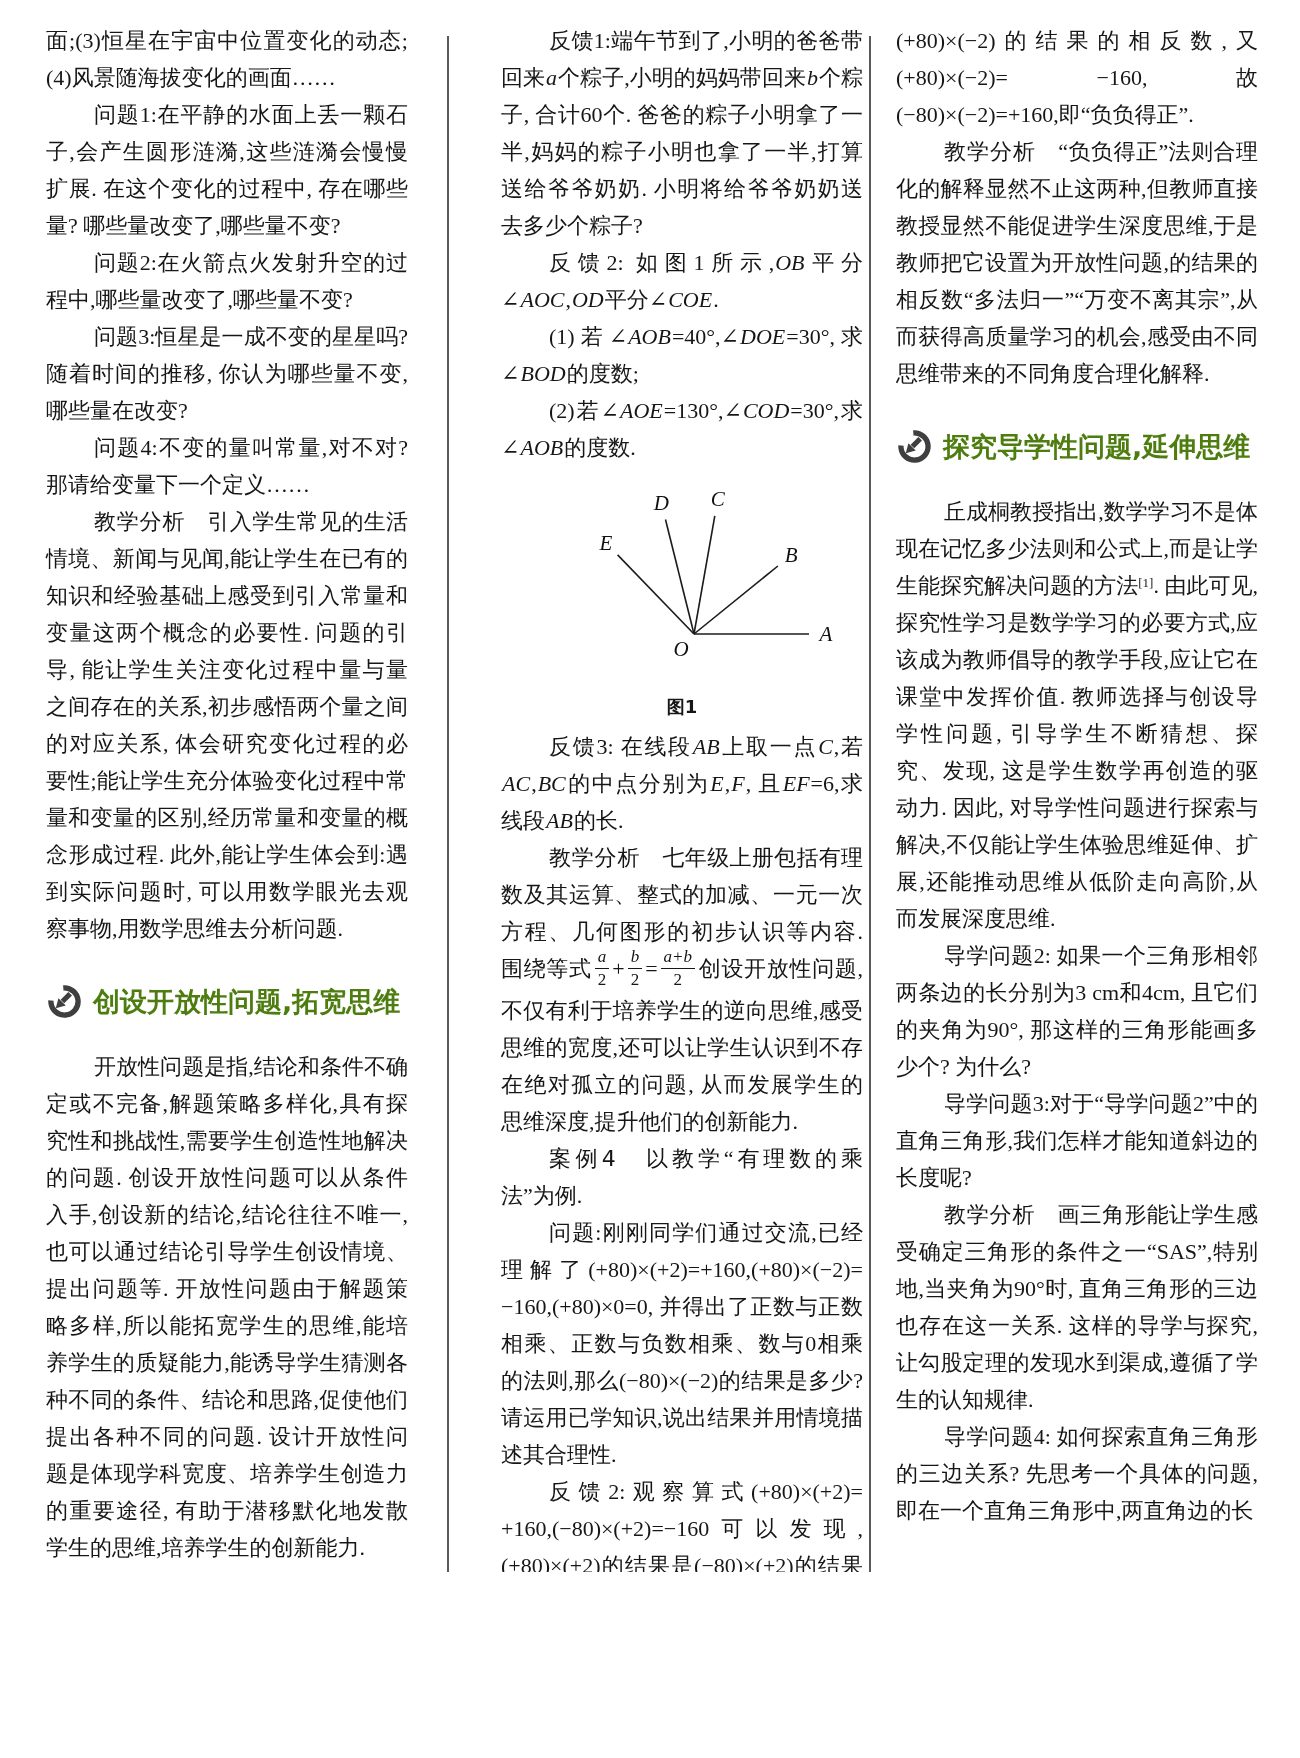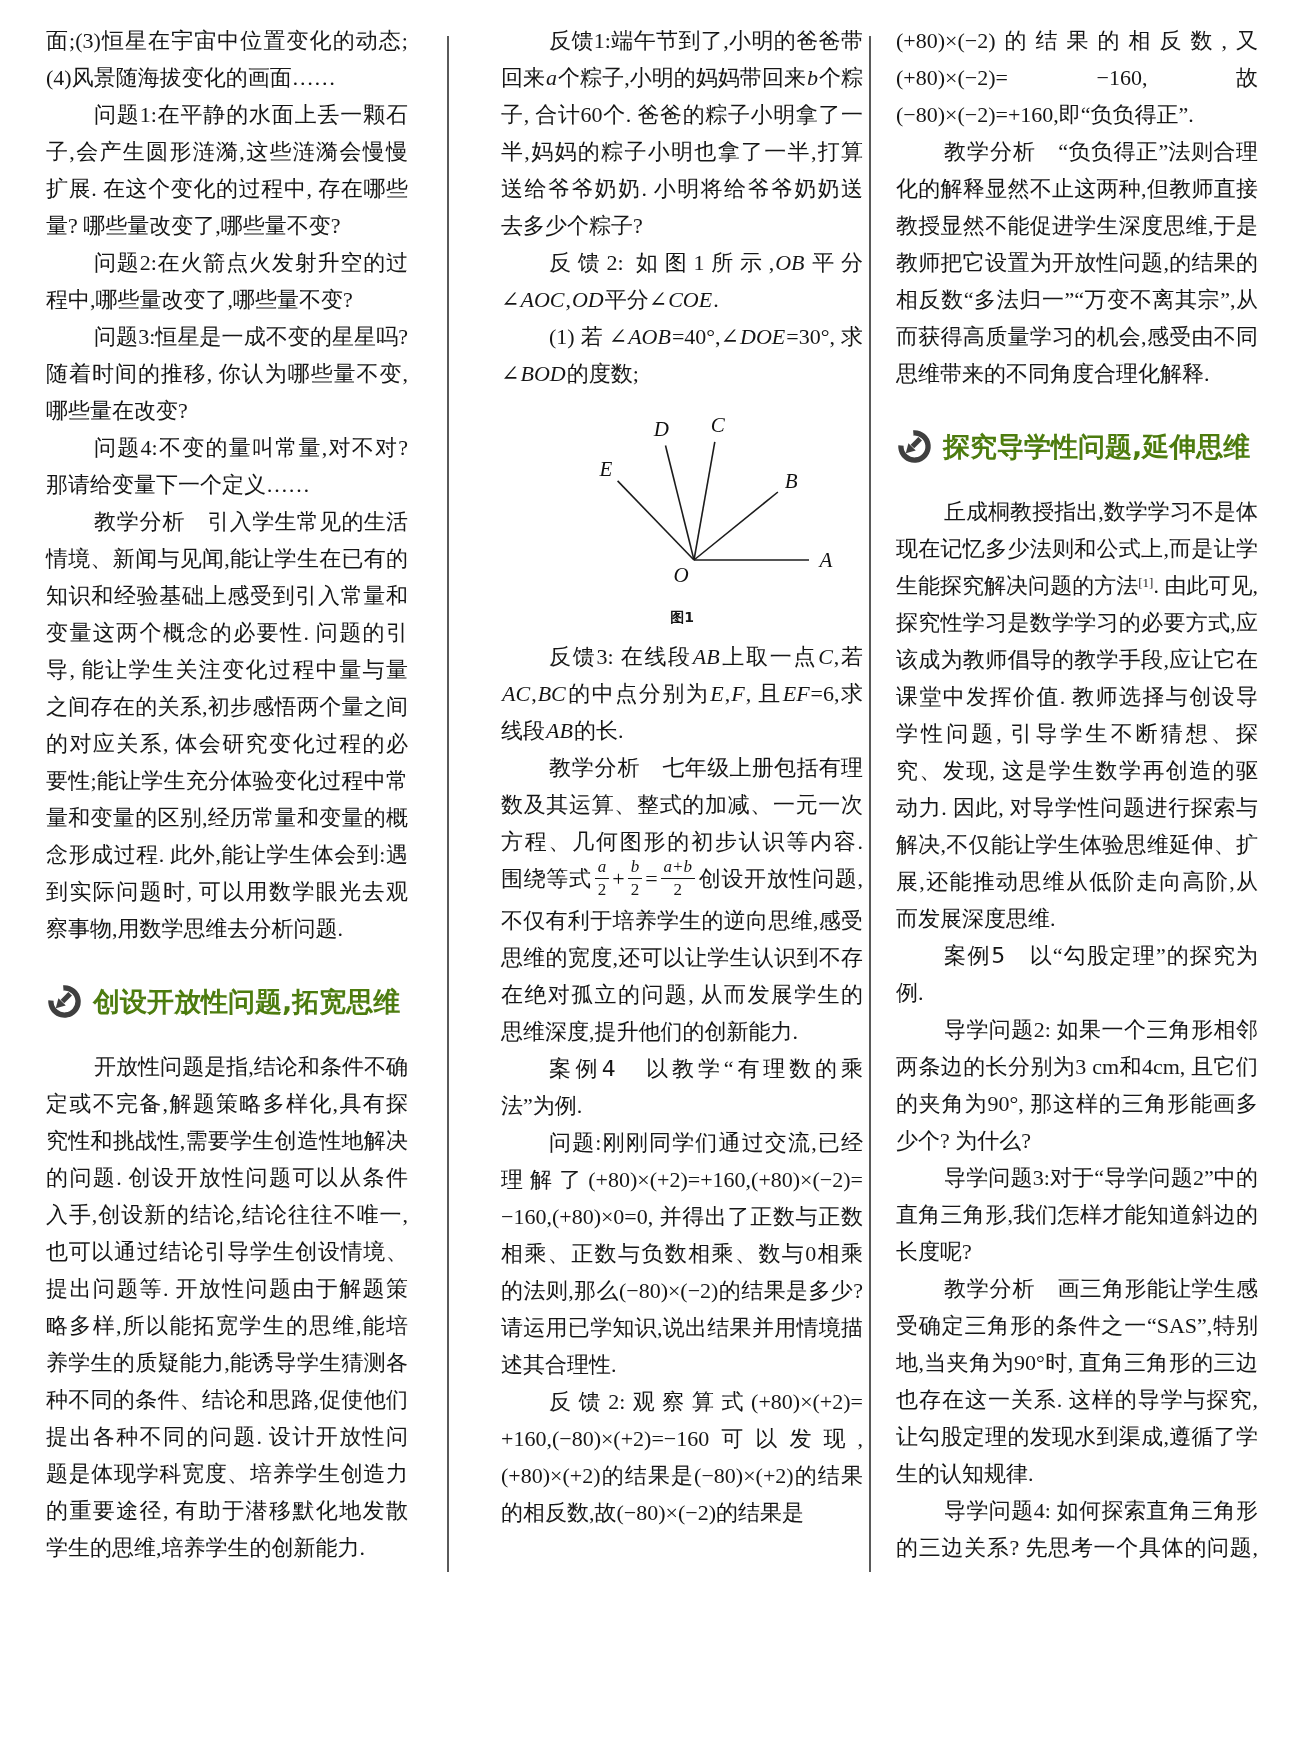--- a/index.html
+++ b/index.html
@@ -39,21 +39,21 @@
   }
   .sec-icon{width:37px;height:37px;flex:0 0 auto;display:block;}
   .sec-title{
     font-family:"DejaVu Sans","Liberation Sans",sans-serif;
     font-weight:700;font-size:27px;color:#4d7c0f;white-space:nowrap;
   }
   .fig-wrap{margin:10px 0 6px;text-align:center;text-indent:0;}
   .fig-svg{display:block;margin:0 auto;}
   .fig-caption{
     font-family:"DejaVu Sans","Liberation Sans",sans-serif;
-    font-weight:700;font-size:14px;text-align:center;margin-top:0px;line-height:30px;
+    font-weight:700;font-size:18px;text-align:center;margin-top:16px;line-height:30px;
   }
 </style>
 </head>
 <body>
 
 <div class="page">
   <div class="col col-1">
       <p class="para"><span class="run">面;(3)恒星在宇宙中位置变化的动态;(4)风景随海拔变化的画面……</span></p>
       <p class="para indent"><span class="run">问题1:在平静的水面上丢一颗石子,会产生圆形涟漪,这些涟漪会慢慢扩展. 在这个变化的过程中, 存在哪些量? 哪些量改变了,哪些量不变?</span></p>
       <p class="para indent"><span class="run">问题2:在火箭点火发射升空的过程中,哪些量改变了,哪些量不变?</span></p>
@@ -70,20 +70,21 @@
       </div>
       <p class="para indent"><span class="run">开放性问题是指,结论和条件不确定或不完备,解题策略多样化,具有探究性和挑战性,需要学生创造性地解决的问题. 创设开放性问题可以从条件入手,创设新的结论,结论往往不唯一,也可以通过结论引导学生创设情境、提出问题等. 开放性问题由于解题策略多样,所以能拓宽学生的思维,能培养学生的质疑能力,能诱导学生猜测各种不同的条件、结论和思路,促使他们提出各种不同的问题. 设计开放性问题是体现学科宽度、培养学生创造力的重要途径, 有助于潜移默化地发散学生的思维,培养学生的创新能力.</span></p>
       <p class="para indent"><span class="bold-lead">案例3</span><span class="run">　以七年级上册综合复习为例.</span></p>
       <p class="para indent"><span class="run">问题:创设一个问题情境,符合等式</span><span class="frac"><span class="num">a</span><span class="den">2</span></span><span class="run">+</span><span class="frac"><span class="num">b</span><span class="den">2</span></span><span class="run">=</span><span class="frac"><span class="num">a+b</span><span class="den">2</span></span><span class="run">.</span></p>
     </div>
   <div class="divider divider-1"></div>
   <div class="col col-2">
       <p class="para indent"><span class="run">反馈1:端午节到了,小明的爸爸带回来</span><span class="math-var">a</span><span class="run">个粽子,小明的妈妈带回来</span><span class="math-var">b</span><span class="run">个粽子, 合计60个. 爸爸的粽子小明拿了一半,妈妈的粽子小明也拿了一半,打算送给爷爷奶奶. 小明将给爷爷奶奶送去多少个粽子?</span></p>
       <p class="para indent"><span class="run">反馈2: 如图1所示,</span><span class="math-var">OB</span><span class="run">平分∠</span><span class="math-var">AOC</span><span class="run">,</span><span class="math-var">OD</span><span class="run">平分∠</span><span class="math-var">COE</span><span class="run">.</span></p>
       <p class="para indent"><span class="run">(1)若∠</span><span class="math-var">AOB</span><span class="run">=40°,∠</span><span class="math-var">DOE</span><span class="run">=30°,求∠</span><span class="math-var">BOD</span><span class="run">的度数;</span></p>
+      <p class="para indent"><span class="run">(2)若∠</span><span class="math-var">AOE</span><span class="run">=130°,∠</span><span class="math-var">COD</span><span class="run">=30°,求∠</span><span class="math-var">AOB</span><span class="run">的度数.</span></p>
       <div class="fig-wrap">
         <svg viewBox="0 0 340 200" width="340" height="200" class="fig-svg">
           <line x1="182" y1="158" x2="297.0" y2="158.0" stroke="#1c1c1c" stroke-width="1.6"></line>
           <text x="314.0" y="165.0" text-anchor="middle" font-size="21" font-style="italic" font-family="&quot;Liberation Serif&quot;,&quot;DejaVu Serif&quot;,serif" fill="#111">A</text>
           <line x1="182" y1="158" x2="265.9" y2="90.0" stroke="#1c1c1c" stroke-width="1.6"></line>
           <text x="279.1" y="86.3" text-anchor="middle" font-size="21" font-style="italic" font-family="&quot;Liberation Serif&quot;,&quot;DejaVu Serif&quot;,serif" fill="#111">B</text>
           <line x1="182" y1="158" x2="202.8" y2="39.8" stroke="#1c1c1c" stroke-width="1.6"></line>
           <text x="205.8" y="30.1" text-anchor="middle" font-size="21" font-style="italic" font-family="&quot;Liberation Serif&quot;,&quot;DejaVu Serif&quot;,serif" fill="#111">C</text>
           <line x1="182" y1="158" x2="153.5" y2="43.5" stroke="#1c1c1c" stroke-width="1.6"></line>
           <text x="149.3" y="34.0" text-anchor="middle" font-size="21" font-style="italic" font-family="&quot;Liberation Serif&quot;,&quot;DejaVu Serif&quot;,serif" fill="#111">D</text>
@@ -105,19 +106,18 @@
       <p class="para indent"><span class="bold-lead">教学分析</span><span class="run">　“负负得正”法则合理化的解释显然不止这两种,但教师直接教授显然不能促进学生深度思维,于是教师把它设置为开放性问题,的结果的相反数“多法归一”“万变不离其宗”,从而获得高质量学习的机会,感受由不同思维带来的不同角度合理化解释.</span></p>
       <div class="sec-header">
         <span class="sec-icon"><svg viewBox="0 0 36 36" width="37" height="37">
             <circle cx="18" cy="18" r="13.2" fill="none" stroke="#3f3f3f" stroke-width="5.2" stroke-dasharray="64 19" transform="rotate(-95 18 18)"></circle>
             <line x1="23.5" y1="10.5" x2="16" y2="18" stroke="#3f3f3f" stroke-width="5"></line>
             <polygon points="9.5,24.5 19.2,21.9 12.1,14.8" fill="#3f3f3f"></polygon>
           </svg></span>
         <span class="sec-title">探究导学性问题,延伸思维</span>
       </div>
       <p class="para indent"><span class="run">丘成桐教授指出,数学学习不是体现在记忆多少法则和公式上,而是让学生能探究解决问题的方法</span><sup class="footnote-ref">[1]</sup><span class="run">. 由此可见,探究性学习是数学学习的必要方式,应该成为教师倡导的教学手段,应让它在课堂中发挥价值. 教师选择与创设导学性问题, 引导学生不断猜想、探究、发现, 这是学生数学再创造的驱动力. 因此, 对导学性问题进行探索与解决,不仅能让学生体验思维延伸、扩展,还能推动思维从低阶走向高阶,从而发展深度思维.</span></p>
-      <p class="para indent"><span class="bold-lead">案例5</span><span class="run">　以“勾股定理”的探究为例.</span></p>
       <p class="para indent"><span class="run">导学问题2: 如果一个三角形相邻两条边的长分别为3 cm和4cm, 且它们的夹角为90°, 那这样的三角形能画多少个? 为什么?</span></p>
       <p class="para indent"><span class="run">导学问题3:对于“导学问题2”中的直角三角形,我们怎样才能知道斜边的长度呢?</span></p>
       <p class="para indent"><span class="bold-lead">教学分析</span><span class="run">　画三角形能让学生感受确定三角形的条件之一“SAS”,特别地,当夹角为90°时, 直角三角形的三边也存在这一关系. 这样的导学与探究, 让勾股定理的发现水到渠成,遵循了学生的认知规律.</span></p>
       <p class="para indent"><span class="run">导学问题4: 如何探索直角三角形的三边关系? 先思考一个具体的问题,即在一个直角三角形中,两直角边的长</span></p>
     </div>
 </div>
 
 </body></html>

